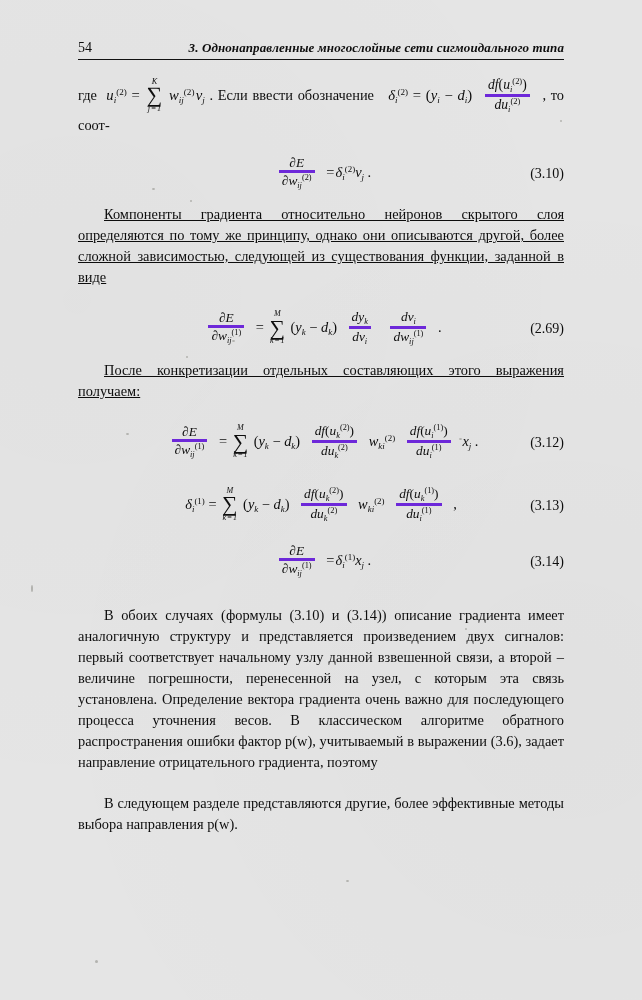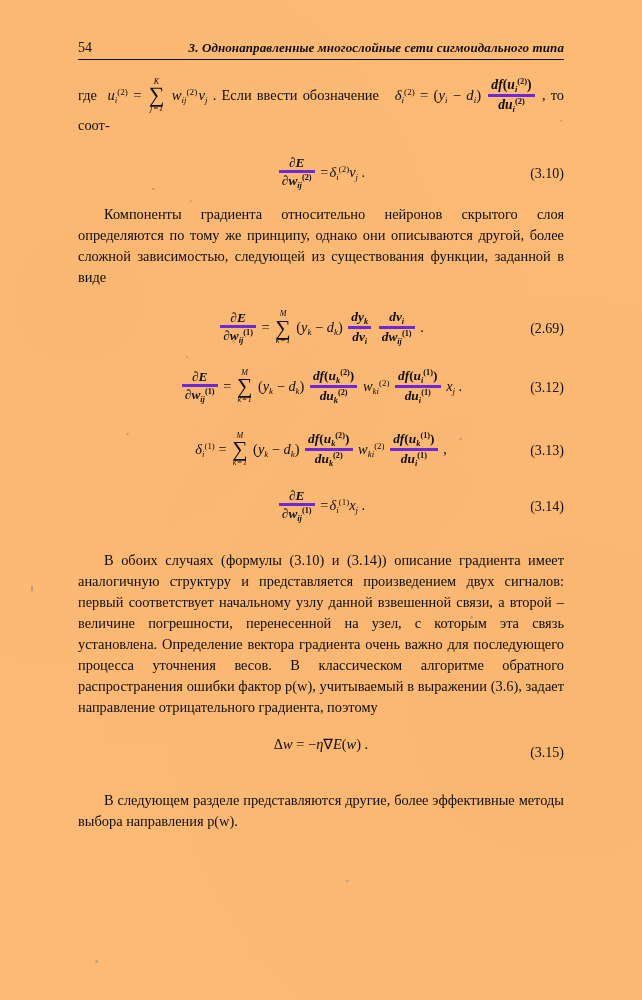--- a/index.html
+++ b/index.html
@@ -13,21 +13,21 @@
     font-family: "Liberation Serif", serif;
     color: #0d0d0d;
     position: relative;
     overflow: hidden;
   }
   .page {
     position: absolute;
     left: 0; top: 0;
     width: 642px;
     height: 1000px;
-    background: #fdba74;
+    background: #e5e5e5;
   }
   
   .page::before {
     content: "";
     position: absolute;
     inset: 0;
     background:
       radial-gradient(circle at 12% 30%, rgba(0,0,0,0.015), rgba(0,0,0,0) 60%),
       radial-gradient(circle at 88% 70%, rgba(0,0,0,0.018), rgba(0,0,0,0) 60%);
     pointer-events: none;
@@ -66,21 +66,21 @@
     margin-bottom: 18px;
   }
   p.body {
     font-size: 14.4px;
     line-height: 1.46;
     text-align: justify;
     margin: 0 0 0 0;
     text-indent: 0;
   }
   p.indent { text-indent: 26px; }
-  p.gap { margin-top: 13px; }
+  p.gap { margin-top: 13px; text-decoration: underline; }
   .eqline {
     position: relative;
     margin: 14px 0 12px 0;
     min-height: 34px;
   }
   .eqbody {
     text-align: center;
     font-size: 14.4px;
   }
   .eqnum {
@@ -100,24 +100,23 @@
   .sup {
     font-size: 0.62em;
     vertical-align: 0.55em;
     font-style: normal;
   }
   .frac {
     display: inline-block;
     vertical-align: middle;
     text-align: center;
     line-height: 1.12;
-    margin: 0 2px;
+    margin: 0 8px;
     position: relative;
     top: -1px;
-    font-weight: bold;
   }
   .frac .num { display: block; padding: 0 3px; font-size: 0.93em; }
   .frac .den {
     display: block;
     border-top: 3px solid #6d28d9;
     padding: 0 3px;
     font-size: 0.93em;
   }
   .sumop {
     display: inline-block;
@@ -223,20 +222,21 @@
         </span>
         <span class="frac">
           <span class="num"><span class="it">dv</span><span class="sub">i</span></span>
           <span class="den"><span class="it">dw</span><span class="sub">ij</span><span class="sup">(1)</span></span>
         </span>
         .
       </div>
       <div class="eqnum">(2.69)</div>
     </div>
 
+    <p class="body indent gap">После конкретизации отдельных составляющих этого выражения получаем:</p>
 
     <div class="eqline" style="margin-top:22px;">
       <div class="eqbody">
         <span class="frac">
           <span class="num">∂<span class="it">E</span></span>
           <span class="den">∂<span class="it">w</span><span class="sub">ij</span><span class="sup">(1)</span></span>
         </span>
         =
         <span class="sumop">
           <span class="lim">M</span><span class="sig">∑</span><span class="lim">k = 1</span>
@@ -285,23 +285,17 @@
           <span class="num">∂<span class="it">E</span></span>
           <span class="den">∂<span class="it">w</span><span class="sub">ij</span><span class="sup">(1)</span></span>
         </span>
         = <span class="it">δ</span><span class="sub">i</span><span class="sup">(1)</span><span class="it">x</span><span class="sub">j</span> .
       </div>
       <div class="eqnum">(3.14)</div>
     </div>
 
     <p class="body indent" style="margin-top:26px;">В обоих случаях (формулы (3.10) и (3.14)) описание градиента имеет аналогичную структуру и представляется произведением двух сигналов: первый соответствует начальному узлу данной взвешенной связи, а второй – величине погрешности, перенесенной на узел, с которым эта связь установлена. Определение вектора градиента очень важно для последующего процесса уточнения весов. В классическом алгоритме обратного распространения ошибки фактор p(w), учитываемый в выражении (3.6), задает направление отрицательного градиента, поэтому</p>
 
-    <div class="eqline" style="margin-top:18px;">
-      <div class="eqbody">
-        Δ<span class="it">w</span> = −<span class="it">η</span>∇<span class="it">E</span>(<span class="it">w</span>) .
-      </div>
-      <div class="eqnum">(3.15)</div>
-    </div>
 
     <p class="body indent" style="margin-top:20px;">В следующем разделе представляются другие, более эффективные методы выбора направления p(w).</p>
 
   </div>
 </div>
 
 </body></html>

